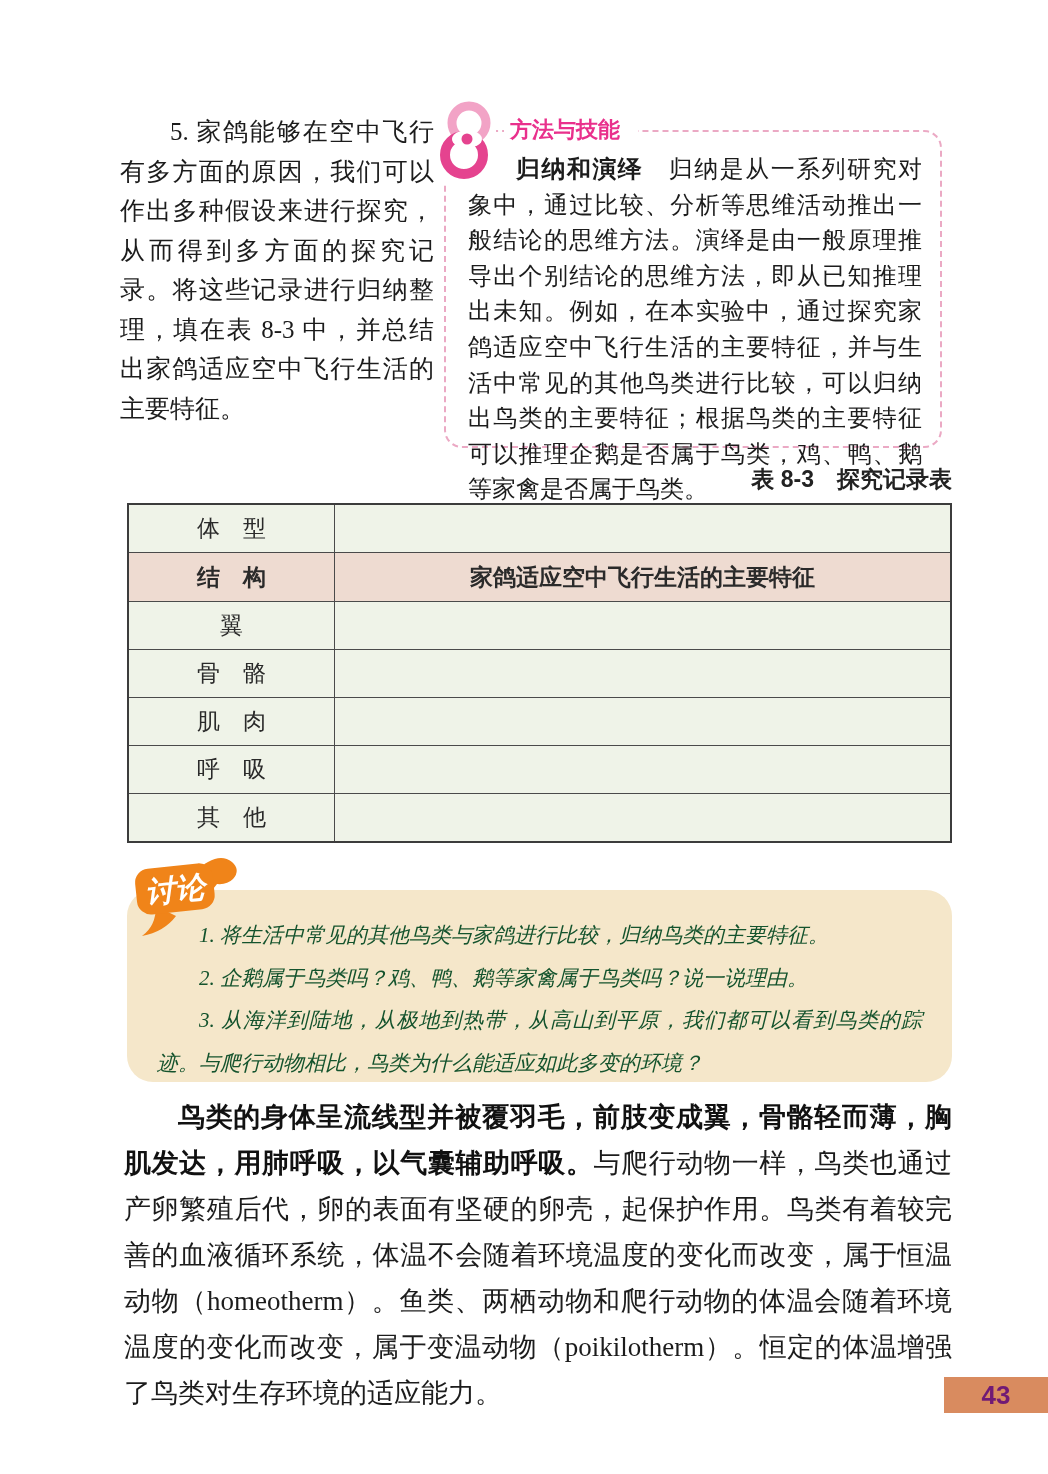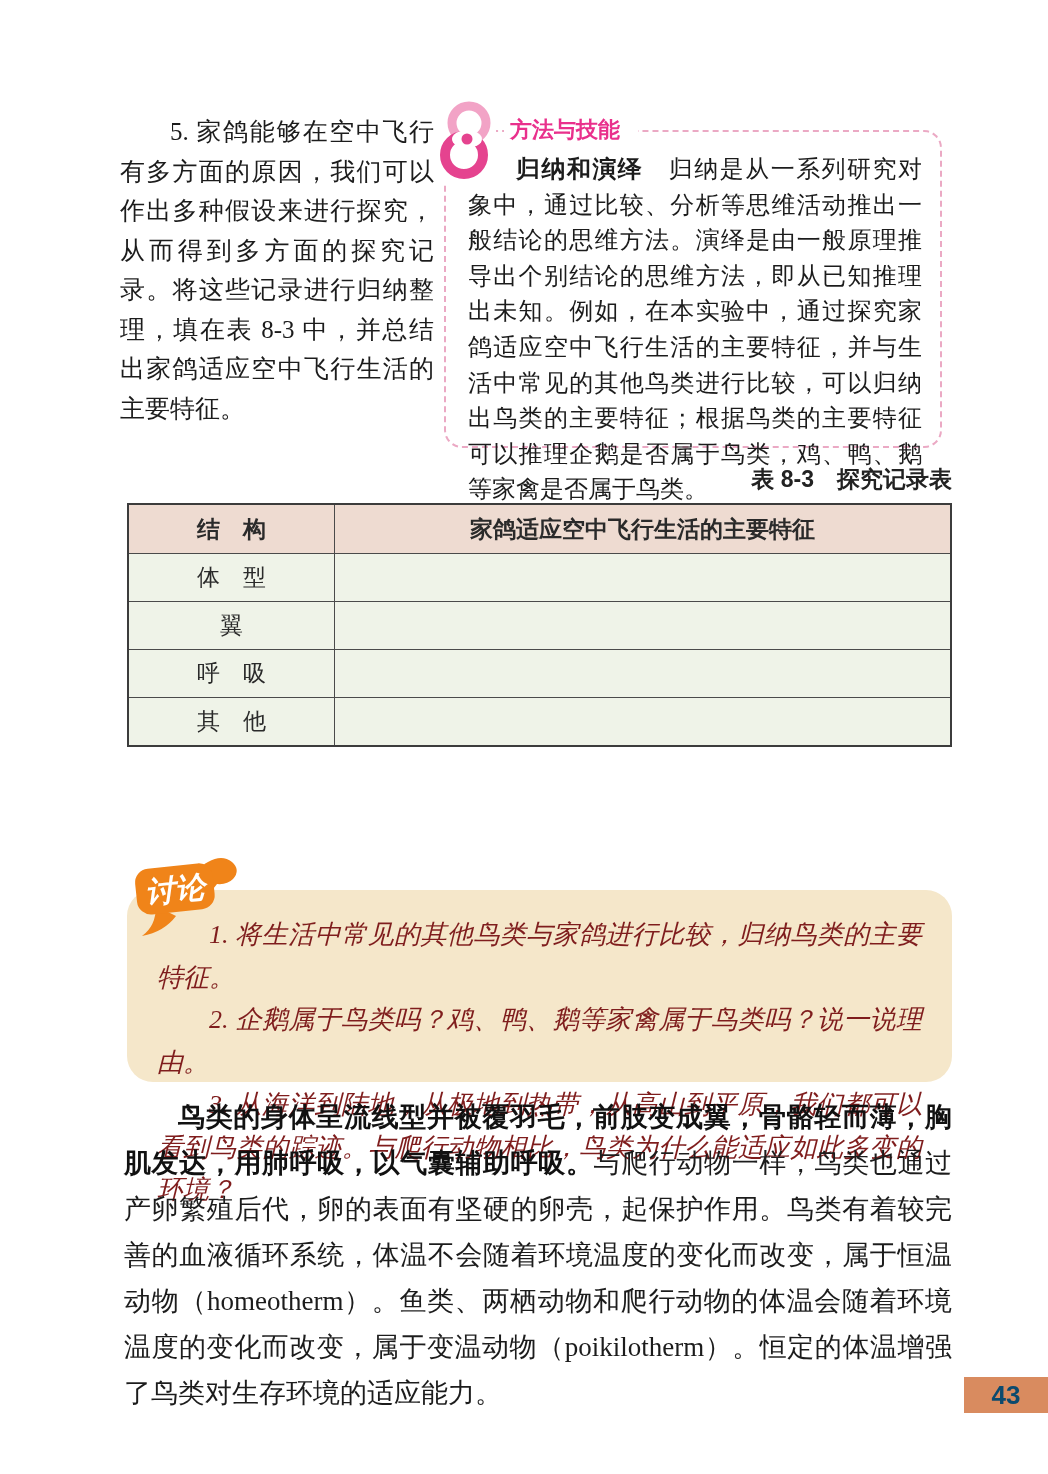--- a/index.html
+++ b/index.html
@@ -69,25 +69,25 @@
 
   
   .discussion-box{
     position:absolute;left:127px;top:890px;width:825px;height:192px;
     background:#f5e7ca;border-radius:26px;
     box-sizing:border-box;
     padding:24px 30px 0 30px;
   }
   .discussion-box p{
     margin:0;
-    font-size:26px;line-height:42.5px;
+    font-size:21px;line-height:42.5px;
     font-style:italic;
     text-indent:2em;
     text-align:justify;text-justify:inter-character;
-    color:#7f1d1d;
+    color:#14532d;
   }
   .talk-badge{position:absolute;left:130px;top:852px;width:120px;height:92px;z-index:3;}
 
   
   .body-par{
     position:absolute;left:124px;top:1094px;width:828px;
     font-size:27px;line-height:46px;
     text-align:justify;text-justify:inter-character;
     text-indent:2em;
   }
@@ -102,23 +102,23 @@
     position:absolute;right:0;top:1377px;height:36px;
     display:flex;align-items:center;
   }
   .footer-chapter{
     font-size:23px;font-style:italic;
     color:#a5714b;
     letter-spacing:2px;
     margin-right:36px;
   }
   .page-badge{
-    width:84px;height:36px;
+    width:104px;height:36px;
     background:#d98b5f;
-    color:#0c4a6e;font-size:26px;font-weight:bold;
+    color:#701a75;font-size:26px;font-weight:bold;
     font-family:"Liberation Sans","DejaVu Sans",sans-serif;
     display:flex;align-items:center;justify-content:center;
   }
 </style>
 </head>
 <body>
 
 <div class="page">
 
   <div class="intro">5. 家鸽能够在空中飞行有多方面的原因，我们可以作出多种假设来进行探究，从而得到多方面的探究记录。将这些记录进行归纳整理，填在表 8-3 中，并总结出家鸽适应空中飞行生活的主要特征。</div>
@@ -135,29 +135,37 @@
     </div>
     <div class="method-title">方法与技能</div>
     <div class="method-text"><span class="method-lead">归纳和演绎</span><span>　归纳是从一系列研究对象中，通过比较、分析等思维活动推出一般结论的思维方法。演绎是由一般原理推导出个别结论的思维方法，即从已知推理出未知。例如，在本实验中，通过探究家鸽适应空中飞行生活的主要特征，并与生活中常见的其他鸟类进行比较，可以归纳出鸟类的主要特征；根据鸟类的主要特征可以推理企鹅是否属于鸟类，鸡、鸭、鹅等家禽是否属于鸟类。</span></div>
   </div>
 
   <div class="tbl-caption">表 8-3　探究记录表</div>
 
   <table class="rec">
     <tbody>
         <tr>
+      <td>体　型</td>
+      <td></td>
+    </tr>
+    <tr>
       <th class="col-structure">结　构</th>
       <th>家鸽适应空中飞行生活的主要特征</th>
     </tr>
     <tr>
-      <td>体　型</td>
-      <td></td>
-    </tr>
-    <tr>
       <td>翼</td>
+      <td></td>
+    </tr>
+    <tr>
+      <td>骨　骼</td>
+      <td></td>
+    </tr>
+    <tr>
+      <td>肌　肉</td>
       <td></td>
     </tr>
     <tr>
       <td>呼　吸</td>
       <td></td>
     </tr>
     <tr>
       <td>其　他</td>
       <td></td>
     </tr>

